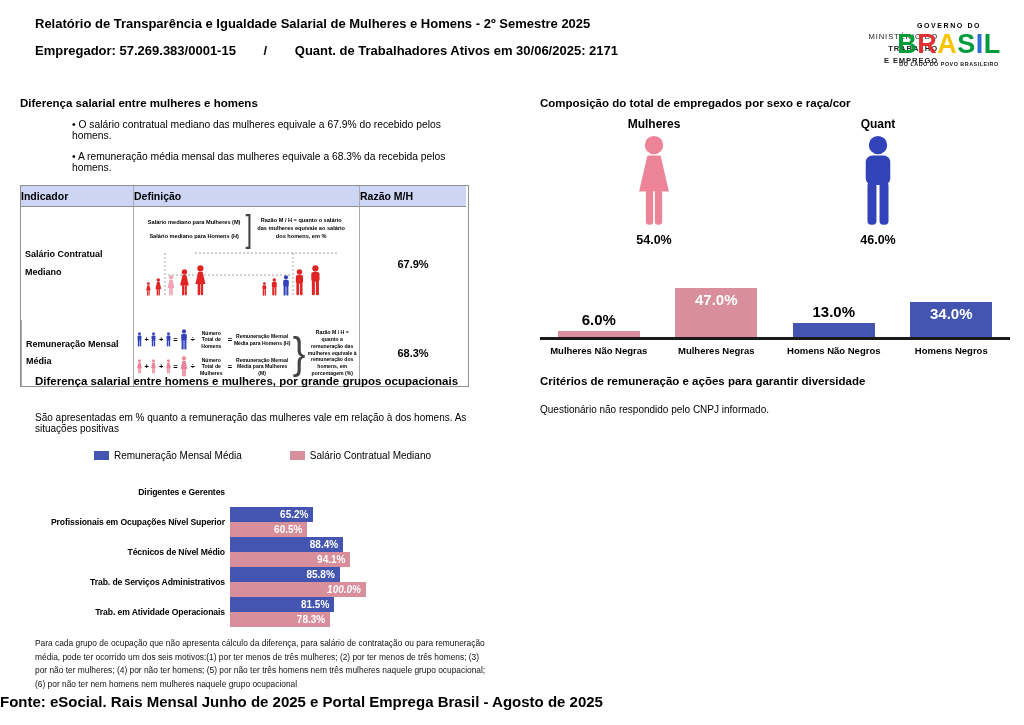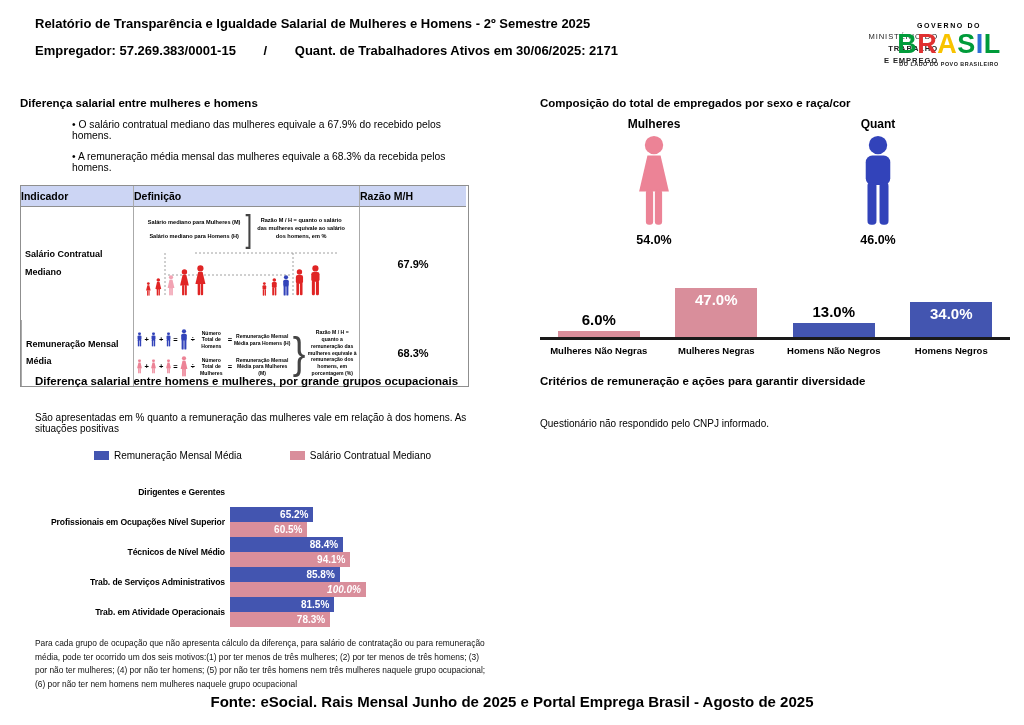--- a/index.html
+++ b/index.html
@@ -94,24 +94,24 @@
   .occ-label { width:190px; text-align:right; font-size:8.6px; font-weight:bold;
                padding-right:5px; white-space:nowrap; letter-spacing:-0.1px; }
   .occ-bars { display:flex; flex-direction:column; }
   .occ-bar { height:15px; color:#fff; font-size:10px; font-weight:bold; text-align:right;
              line-height:15px; padding-right:5px; box-sizing:border-box; }
   .occ-bar.empty { width:0; padding:0; }
   .footnote { margin-top:10px; font-size:8.4px; line-height:1.63; width:452px; color:#111; }
 
   
   .sec-rb { position:absolute; left:540px; top:375px; width:470px; }
-  .rb-text { margin-top:31px; font-size:10px; }
-
-  
-  .footer { position:absolute; left:0; right:0; top:693px; text-align:center;
+  .rb-text { margin-top:17px; font-size:10px; }
+
+  
+  .footer { position:absolute; left:0; right:0; top:693px; 
             font-size:15px; font-weight:bold; }
 </style>
 </head>
 <body>
 
 <svg width="0" height="0" style="position:absolute">
   <defs>
     <symbol id="sym-man" viewBox="0 0 20 42">
       <circle cx="10" cy="4.6" r="4.2"></circle>
       <rect x="4.4" y="9.4" width="11.2" height="13.4" rx="3"></rect>

